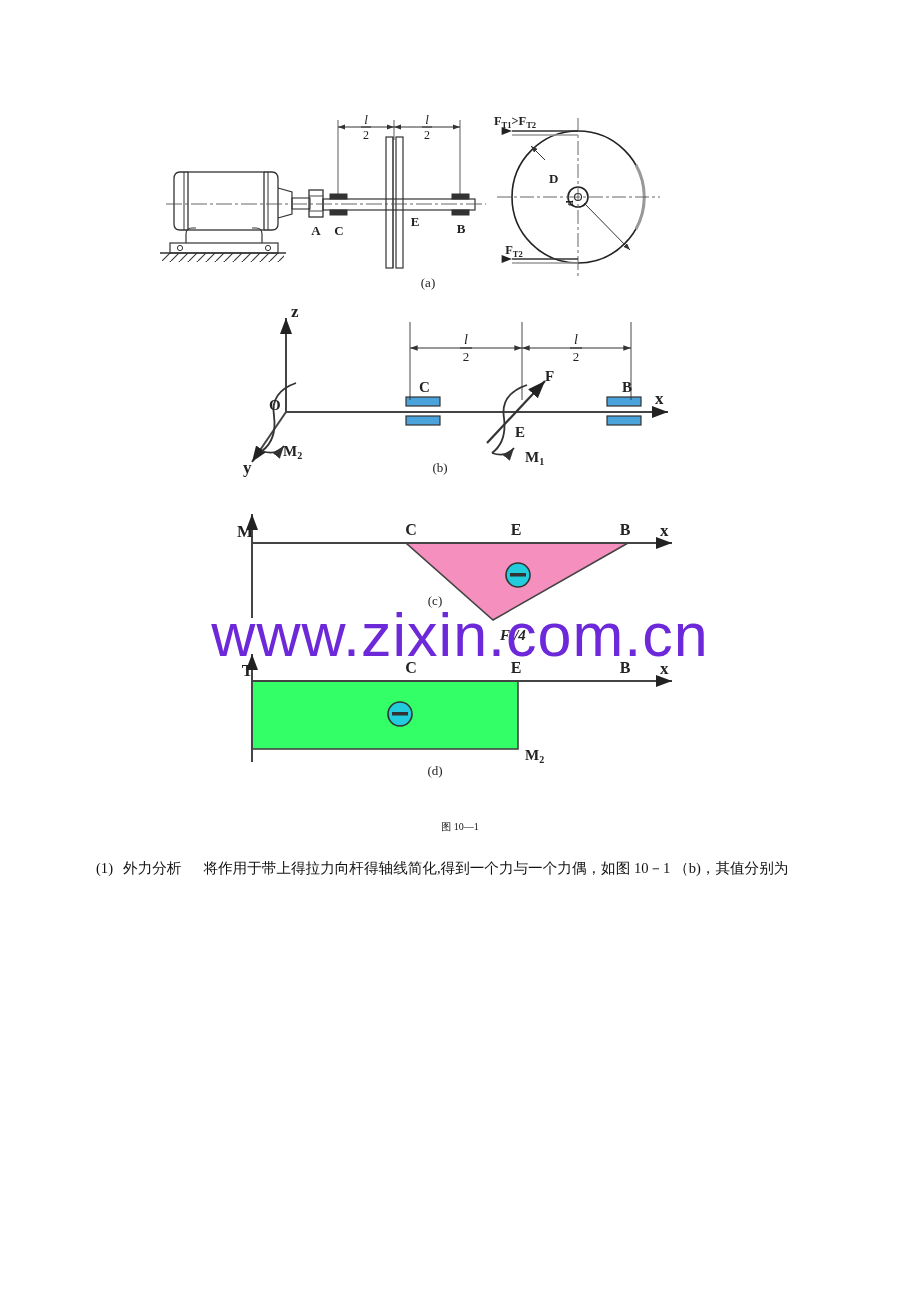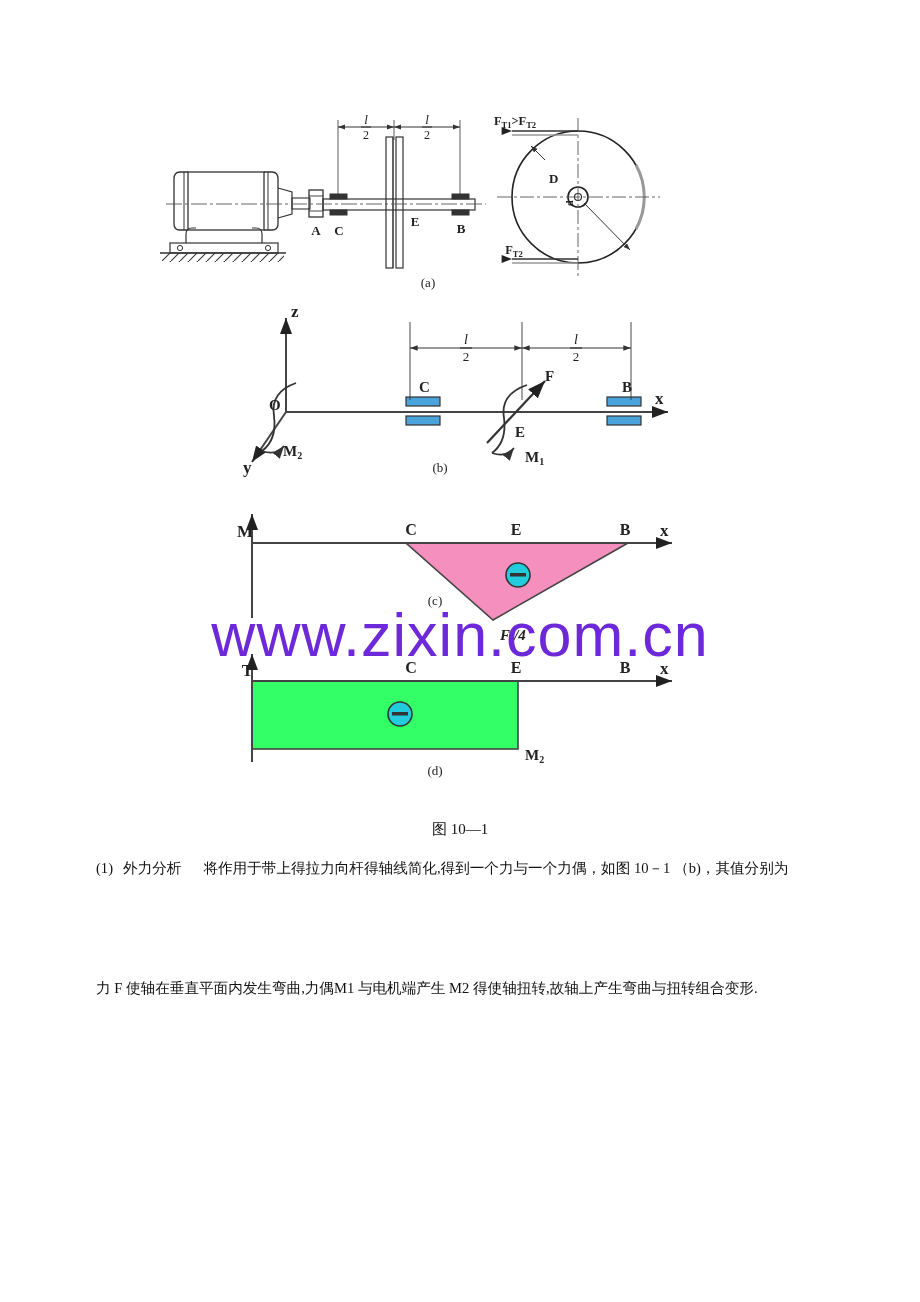--- a/index.html
+++ b/index.html
@@ -21,21 +21,21 @@
     z-index:5;
   }
 
   
   .figure{position:absolute;left:0;top:0;width:920px;height:800px;z-index:2;}
   .figure svg{display:block;}
 
   
   .caption{
     position:absolute;left:0;top:820px;width:920px;text-align:center;
-    font-size:15px;z-index:6;
+    font-size:10px;z-index:6;
   }
   .para{
     position:absolute;left:66px;width:790px;
     font-size:14.6px;line-height:1.85;text-align:justify;z-index:6;
   }
   .p1{top:855px;}
   .p2{top:975px;}
   .p3{top:1047px;}
   .indent{display:inline-block;width:30px;}
   .gap{display:inline-block;width:22px;}
@@ -249,18 +249,15 @@
     <text x="435" y="775" font-size="13" font-family="Liberation Serif, serif" fill="#222" text-anchor="middle">(d)</text>
   </svg>
   </div>
 
   <div class="caption">图 10—1</div>
 
   <div class="para p1">
     <span class="indent"></span><span>(1)</span><span class="gap-sm"></span><span>外力分析</span><span class="gap"></span><span>将作用于带上得拉力向杆得轴线简化,得到一个力与一个力偶，如图 10－1 （b)，其值分别为</span>
   </div>
 
-  <div class="para p2">
-    <span class="indent"></span><span>力 F 使轴在垂直平面内发生弯曲,力偶M1 与电机端产生 M2 得使轴扭转,故轴上产生弯曲与扭转组合变形.</span>
-  </div>
 
 
 </div>
 
 </body></html>

